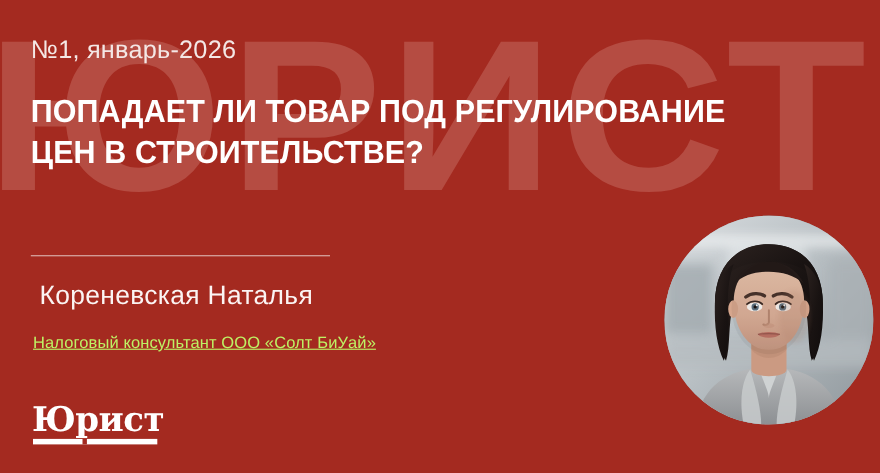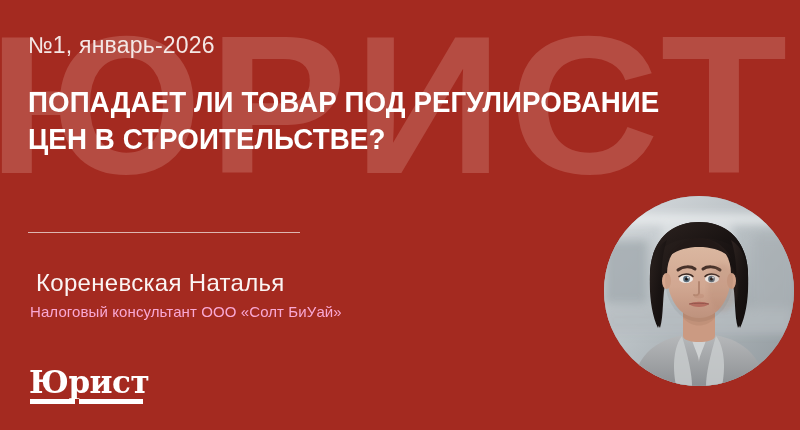--- a/index.html
+++ b/index.html
@@ -85,36 +85,37 @@
     width: 272px;
     height: 1px;
     background: #E8CFCB;
     opacity: .85;
   }
 
   
   .author-name {
     position: absolute;
     left: 36px;
-    top: 269px;
+    top: 255px;
     font-size: 24px;
     font-weight: 400;
     color: #FBF4F3;
     letter-spacing: 0.3px;
     white-space: nowrap;
   }
   .author-role {
     position: absolute;
     left: 30px;
     top: 303px;
     font-size: 15px;
     font-weight: 400;
-    color: #f9a8d4;
+    color: #bef264;
     letter-spacing: 0.1px;
     white-space: nowrap;
+    text-decoration: underline;
   }
 
   
   .logo {
     position: absolute;
     left: 29px;
     top: 366px;
     width: 118px;
     height: 42px;
   }

